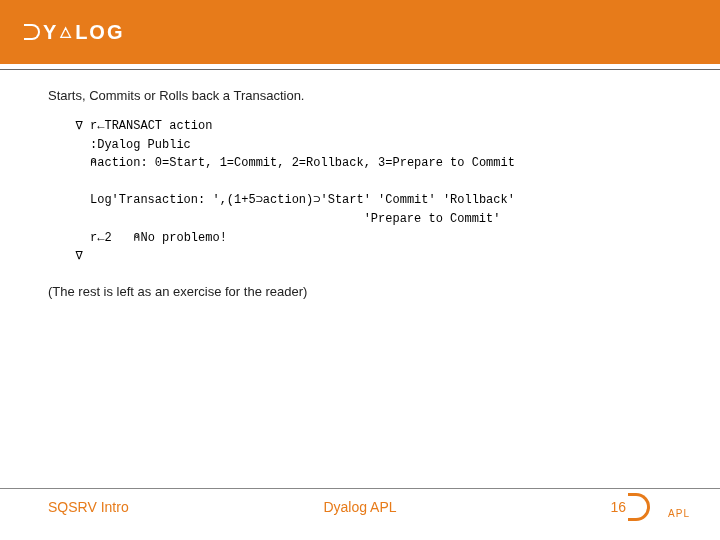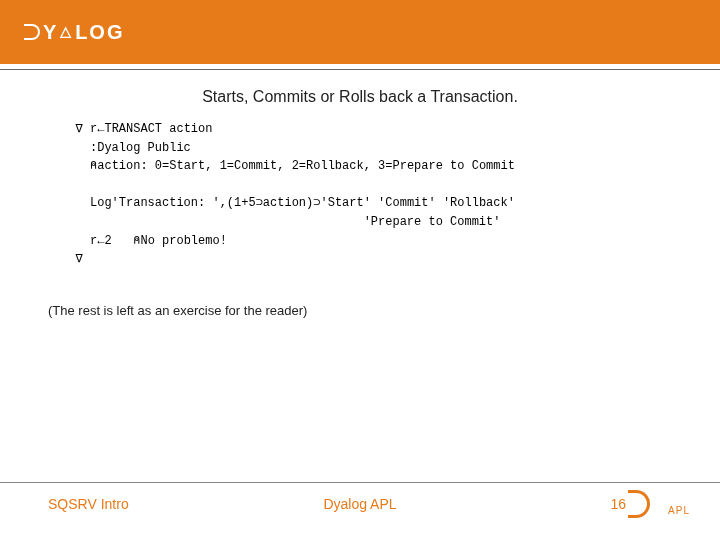--- a/index.html
+++ b/index.html
@@ -5,24 +5,24 @@
   * { margin: 0; padding: 0; box-sizing: border-box; }
   html, body { width: 720px; height: 540px; font-family: Arial, Helvetica, sans-serif; background: #fff; overflow: hidden; }
   .slide { width: 720px; height: 540px; position: relative; display: flex; flex-direction: column; }
   .topbar { background: #e77b1a; height: 64px; display: flex; align-items: center; padding-left: 24px; }
   .logo { color: #fff; letter-spacing: 2px; font-size: 20px; display: flex; align-items: center; gap: 2px; font-weight: 600; }
   .logo .d { display: inline-block; width: 16px; height: 16px; border: 2.5px solid #fff; border-left: none; border-radius: 0 14px 14px 0; margin-right: 1px; }
   .logo .tri { font-size: 14px; position: relative; top: -1px; }
   .topstrip { height: 6px; background: #fff; border-bottom: 1px solid #666; }
   .content { flex: 1; padding: 18px 48px 0 48px; }
   h1 { font-size: 42px; font-weight: 700; color: #222; margin-bottom: 18px; }
-  .subtitle { font-size: 16px; color: #222; margin-bottom: 14px; text-align: center; }
+  .subtitle { font-size: 13px; color: #222; margin-bottom: 14px; }
   .codeblock { font-family: "Courier New", monospace; font-size: 12px; line-height: 1.55; white-space: pre; color: #000; margin-left: 6px; }
-  .exercise { font-size: 13px; color: #222; margin-top: 34px; margin-left: 0; }
-  .footer { position: absolute; left: 0; right: 0; bottom: 0; height: 58px; border-top: 1px solid #888; display: flex; align-items: center; justify-content: space-between; padding: 0 30px 16px 48px; }
+  .exercise { font-size: 13px; color: #222; margin-top: 18px; margin-left: 0; }
+  .footer { position: absolute; left: 0; right: 0; bottom: 0; height: 52px; border-top: 1px solid #888; display: flex; align-items: center; justify-content: space-between; padding: 0 30px 16px 48px; }
   .footer .left, .footer .center { font-size: 14px; color: #e77b1a; }
   .footer .center { position: absolute; left: 50%; transform: translateX(-50%); }
   .footer .right { display: flex; align-items: center; gap: 2px; }
   .pagenum { font-size: 14px; color: #e77b1a; }
   .footerlogo { display: flex; align-items: center; gap: 2px; }
   .footerlogo .bigD { width: 22px; height: 28px; border: 3px solid #e77b1a; border-left: none; border-radius: 0 20px 20px 0; }
   .footerlogo .apl { font-size: 10px; color: #e77b1a; letter-spacing: 1px; margin-left: 16px; writing-mode: horizontal-tb; align-self: flex-end; margin-bottom: 2px; }
 </style>
 </head>
 <body>

